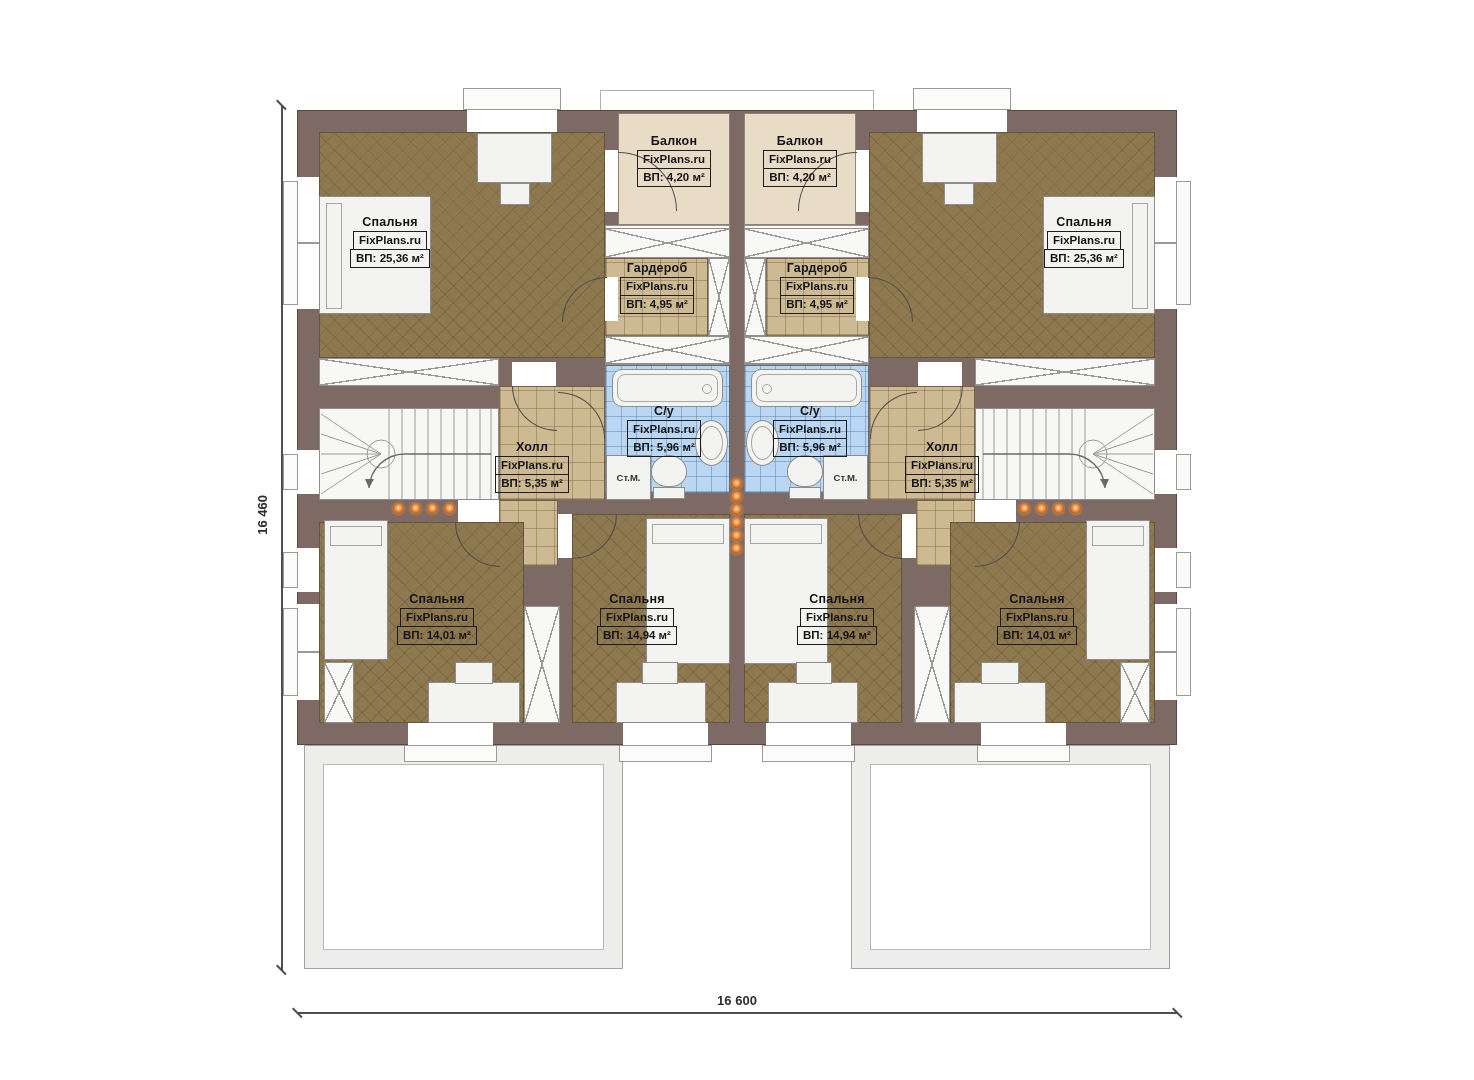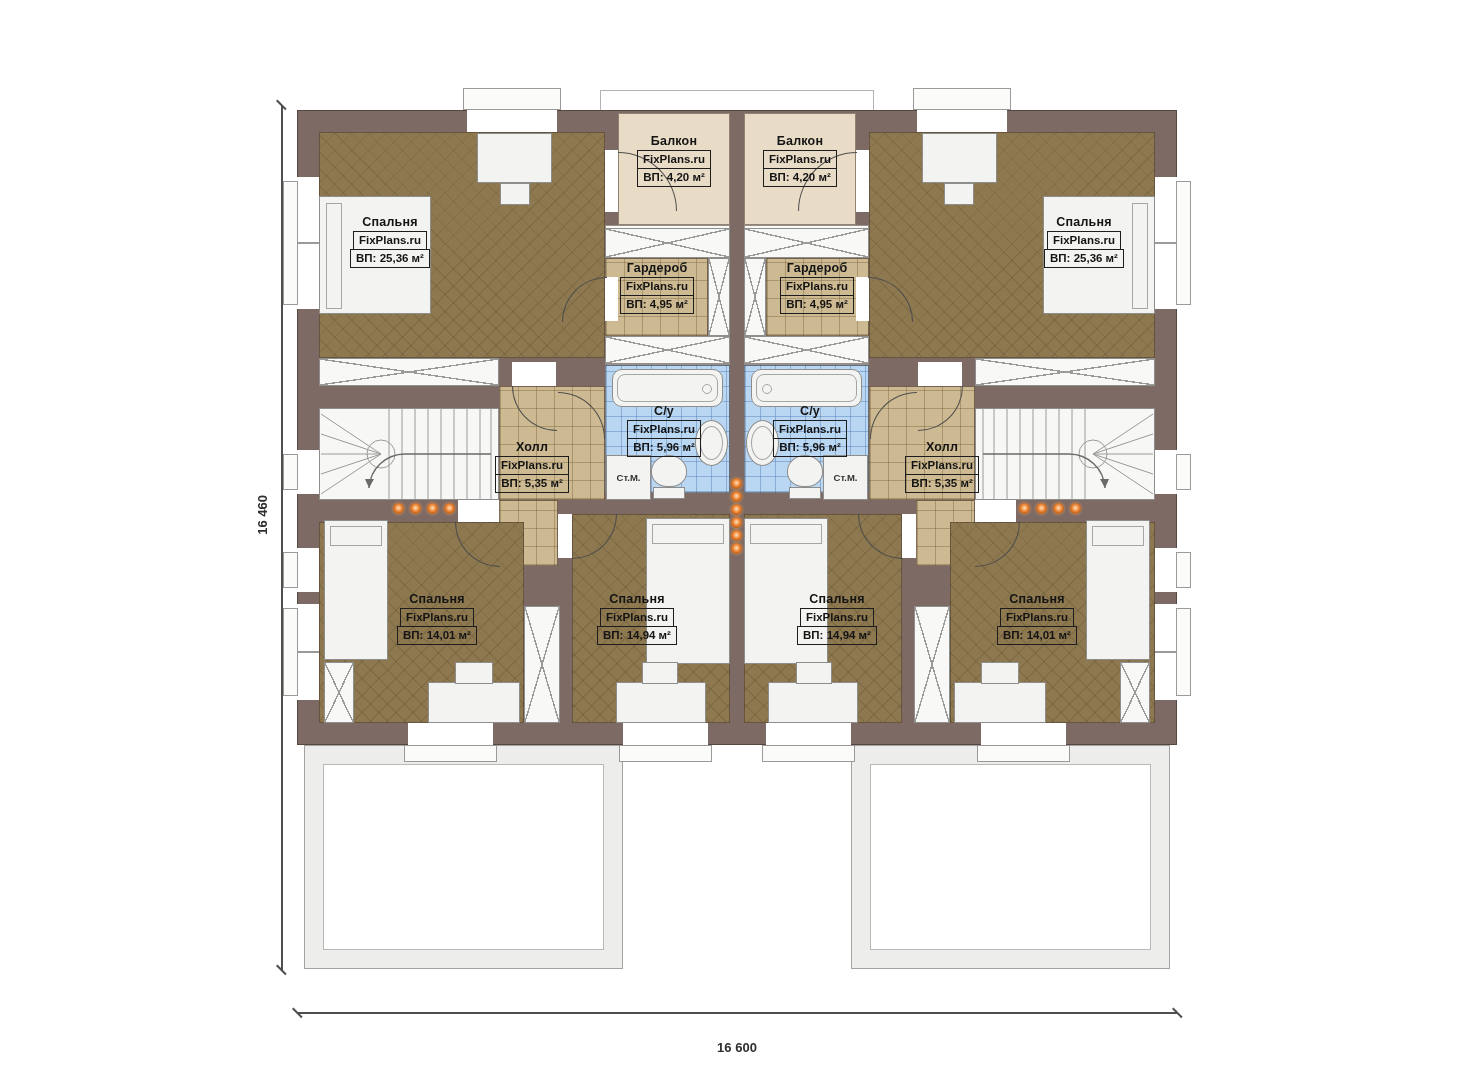--- a/index.html
+++ b/index.html
@@ -362,15 +362,15 @@
   <div class="washerlbl" style="left:606px;top:455px;width:45px;height:45px;">Ст.М.</div>
   <div class="washerlbl" style="left:823px;top:455px;width:45px;height:45px;">Ст.М.</div>
 
   <div class="dimline" style="left:281px;top:105px;width:1.5px;height:865px;"></div>
   <div class="dimtick" style="left:275px;top:104px;transform:rotate(45deg);"></div>
   <div class="dimtick" style="left:275px;top:969px;transform:rotate(45deg);"></div>
   <div class="dimlbl" style="left:255px;top:495px;writing-mode:vertical-rl;transform:rotate(180deg);">16 460</div>
   <div class="dimline" style="left:297px;top:1012px;width:880px;height:1.5px;"></div>
   <div class="dimtick" style="left:291px;top:1012px;transform:rotate(45deg);"></div>
   <div class="dimtick" style="left:1171px;top:1012px;transform:rotate(45deg);"></div>
-  <div class="dimlbl" style="left:687px;top:1040px;width:100px;text-align:center;">16 600</div>
+  <div class="dimlbl" style="left:687px;top:993px;width:100px;text-align:center;">16 600</div>
 
 </div>
 
 </body></html>

